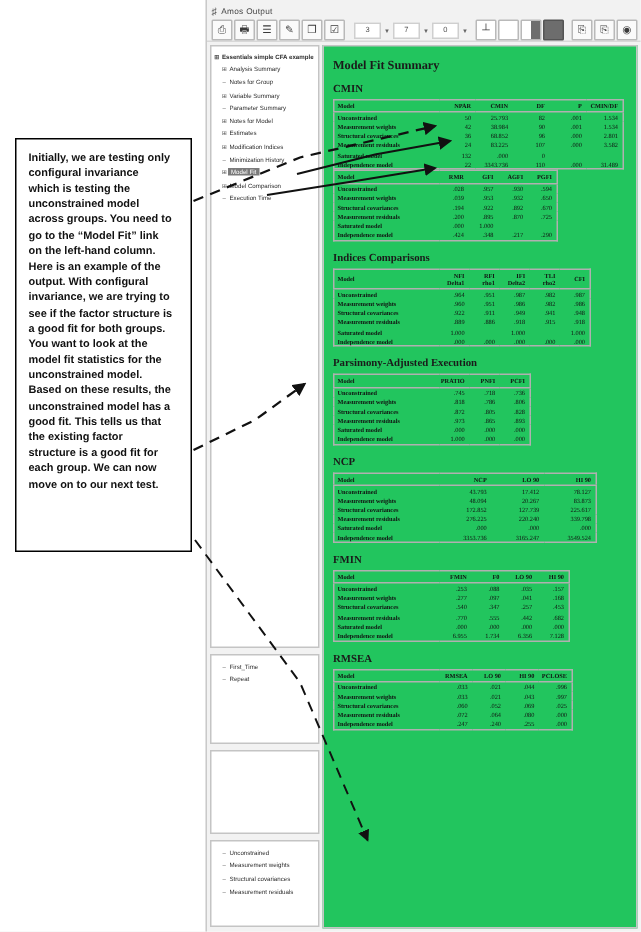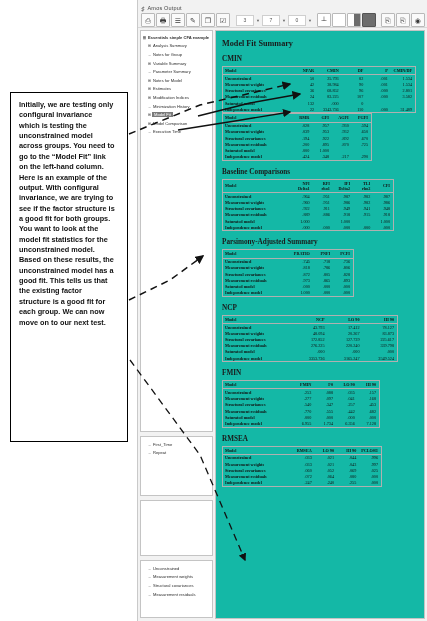--- a/index.html
+++ b/index.html
@@ -84,21 +84,21 @@
     padding:3px 1px 0 1px;overflow:hidden;
   }
   #amos-midpane{
     position:absolute;left:2px;top:500px;width:73px;height:56px;
     background:#ffffff;border:1px solid #c4c4c4;box-sizing:border-box;
   }
 
   
   #output-pane{
     position:absolute;left:77px;top:30px;right:2px;bottom:2px;
-    background:#14b8a6;border:1px solid #c4c4c4;
+    background:#22c55e;border:1px solid #c4c4c4;
     box-sizing:border-box;
     padding:6px 6px 0 6px;
     overflow:hidden;
     font-family:"Liberation Serif", serif;
   }
   .doc-h1{
     font-size:8.2px;font-weight:bold;color:#1a1a1a;margin:2px 0 6px 0;
     font-family:"Liberation Serif", serif;
   }
   .doc-h2{
@@ -132,21 +132,21 @@
   .t-pars col.c0{width:70px;}
   .t-ncp{width:176px;}
   .t-ncp col.c0{width:70px;}
   .t-fmin{width:158px;}
   .t-fmin col.c0{width:70px;}
   .t-rmsea{width:160px;}
   .t-rmsea col.c0{width:70px;}
 
   
   #callout{
-    position:absolute;left:10px;top:92px;width:118px;height:350px;
+    position:absolute;left:10px;top:92px;width:118px;height:276px;
     background:#ffffff;border:1.6px solid #000000;
     box-sizing:border-box;
     padding:7px 12px 4px 8px;
     font-family:"Liberation Sans", sans-serif;
     font-size:7.3px;line-height:1.42;color:#111;
     font-weight:600;
     z-index:20;
   }
 
   
@@ -408,21 +408,21 @@
             </tr>
             <tr>
               <td class="lc">Independence model</td>
               <td>.424</td>
               <td>.348</td>
               <td>.217</td>
               <td>.290</td>
             </tr>
           </tbody>
         </table>
-        <div class="doc-h2">Baseline Comparisons</div>
+        <div class="doc-h2">Indices Comparisons</div>
         <table class="fit t-base">
           <colgroup>
             <col class="c0">
             <col>
             <col>
             <col>
             <col>
             <col>
           </colgroup>
           <thead>
@@ -497,21 +497,21 @@
             <tr>
               <td class="lc">Independence model</td>
               <td>.000</td>
               <td>.000</td>
               <td>.000</td>
               <td>.000</td>
               <td>.000</td>
             </tr>
           </tbody>
         </table>
-        <div class="doc-h2">Parsimony-Adjusted Summary</div>
+        <div class="doc-h2">Parsimony-Adjusted Execution</div>
         <table class="fit t-pars">
           <colgroup>
             <col class="c0">
             <col>
             <col>
             <col>
           </colgroup>
           <thead>
             <tr>
               <th class="lh">Model</th>

